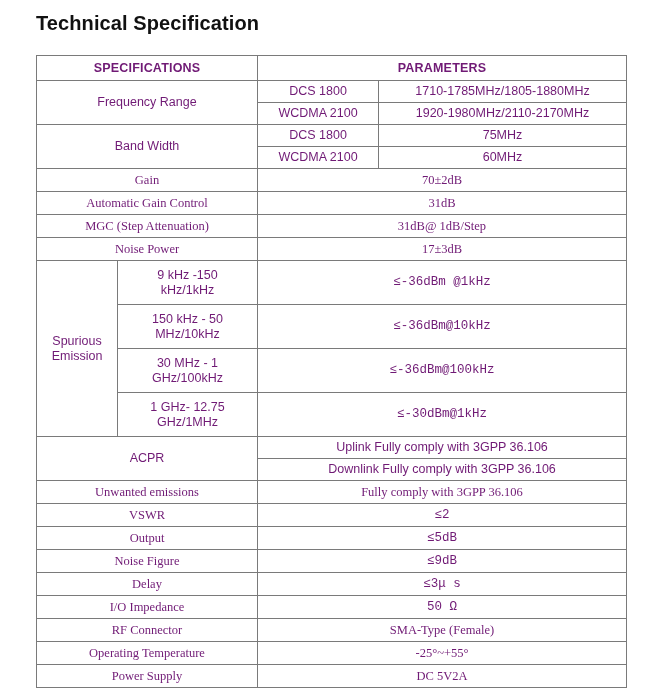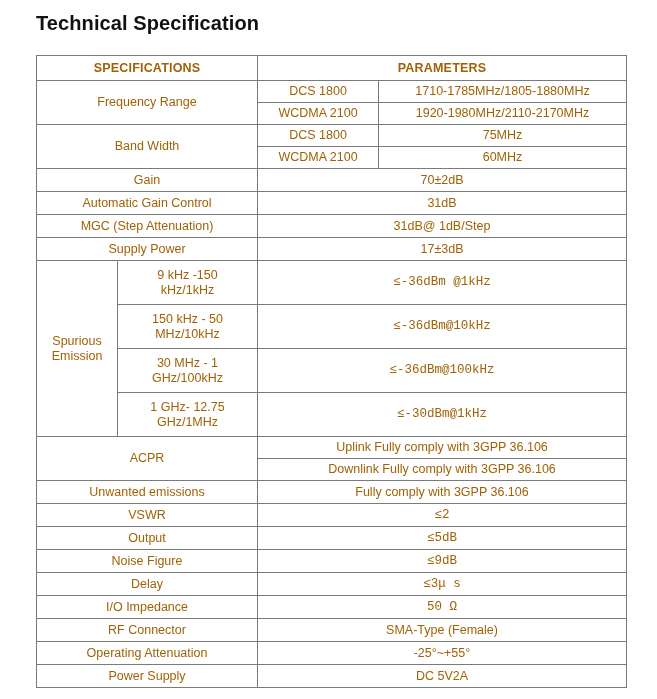--- a/index.html
+++ b/index.html
@@ -32,37 +32,37 @@
     white-space: nowrap;
   }
   .spec-table {
     position: absolute;
     left: 36px;
     top: 55px;
     width: 590px;
     border-collapse: collapse;
     table-layout: fixed;
     font-size: 12.5px;
-    color: #a16207;
+    color: #701a75;
   }
   .spec-table td, .spec-table th {
     border: 1px solid #7a7a7a;
     padding: 0 4px;
     text-align: center;
     vertical-align: middle;
     font-weight: normal;
     line-height: 15px;
   }
   .spec-table .hdr {
     font-weight: bold;
     font-size: 12.5px;
     letter-spacing: 0.2px;
     height: 24px;
   }
-  .r-std { height: 22px; }
+  .r-std { height: 22px; font-family: Liberation Serif, serif; }
   .r-half { height: 21px; }
   .r-tall { height: 43px; }
   .bold-val { font-weight: bold; }
   .two-line {
     line-height: 19px;
   }
   .vtop {
     vertical-align: top;
     padding-top: 3px;
   }
@@ -129,21 +129,21 @@
         <td class="r-std outer-left thick-r" colspan="2">Automatic Gain Control</td>
         <td class="r-std outer-right" colspan="2">31dB</td>
       </tr>
 
       <tr>
         <td class="r-std outer-left thick-r" colspan="2">MGC (Step Attenuation)</td>
         <td class="r-std outer-right" colspan="2">31dB@ 1dB/Step</td>
       </tr>
 
       <tr>
-        <td class="r-std outer-left thick-r thick-b" colspan="2">Supply Power</td>
+        <td class="r-std outer-left thick-r thick-b" colspan="2">Noise Power</td>
         <td class="r-std outer-right bold-val thick-b" colspan="2">17±3dB</td>
       </tr>
 
       <tr>
         <td class="outer-left thick-r spur-label" rowspan="4">
           <div>Spurious</div>
           <div>Emission</div>
         </td>
         <td class="r-tall two-line">
           <div>9 kHz -150</div>
@@ -210,21 +210,21 @@
         <td class="r-std outer-left thick-r" colspan="2">I/O Impedance</td>
         <td class="r-std outer-right le" colspan="2">50 Ω</td>
       </tr>
 
       <tr>
         <td class="r-std outer-left thick-r" colspan="2">RF Connector</td>
         <td class="r-std outer-right" colspan="2">SMA-Type (Female)</td>
       </tr>
 
       <tr>
-        <td class="r-std outer-left thick-r" colspan="2">Operating Attenuation</td>
+        <td class="r-std outer-left thick-r" colspan="2">Operating Temperature</td>
         <td class="r-std outer-right" colspan="2">-25°~+55°</td>
       </tr>
 
       <tr>
         <td class="r-std outer-left thick-r outer-bottom" colspan="2">Power Supply</td>
         <td class="r-std outer-right outer-bottom" colspan="2">DC 5V2A</td>
       </tr>
 
     </tbody>
   </table>

